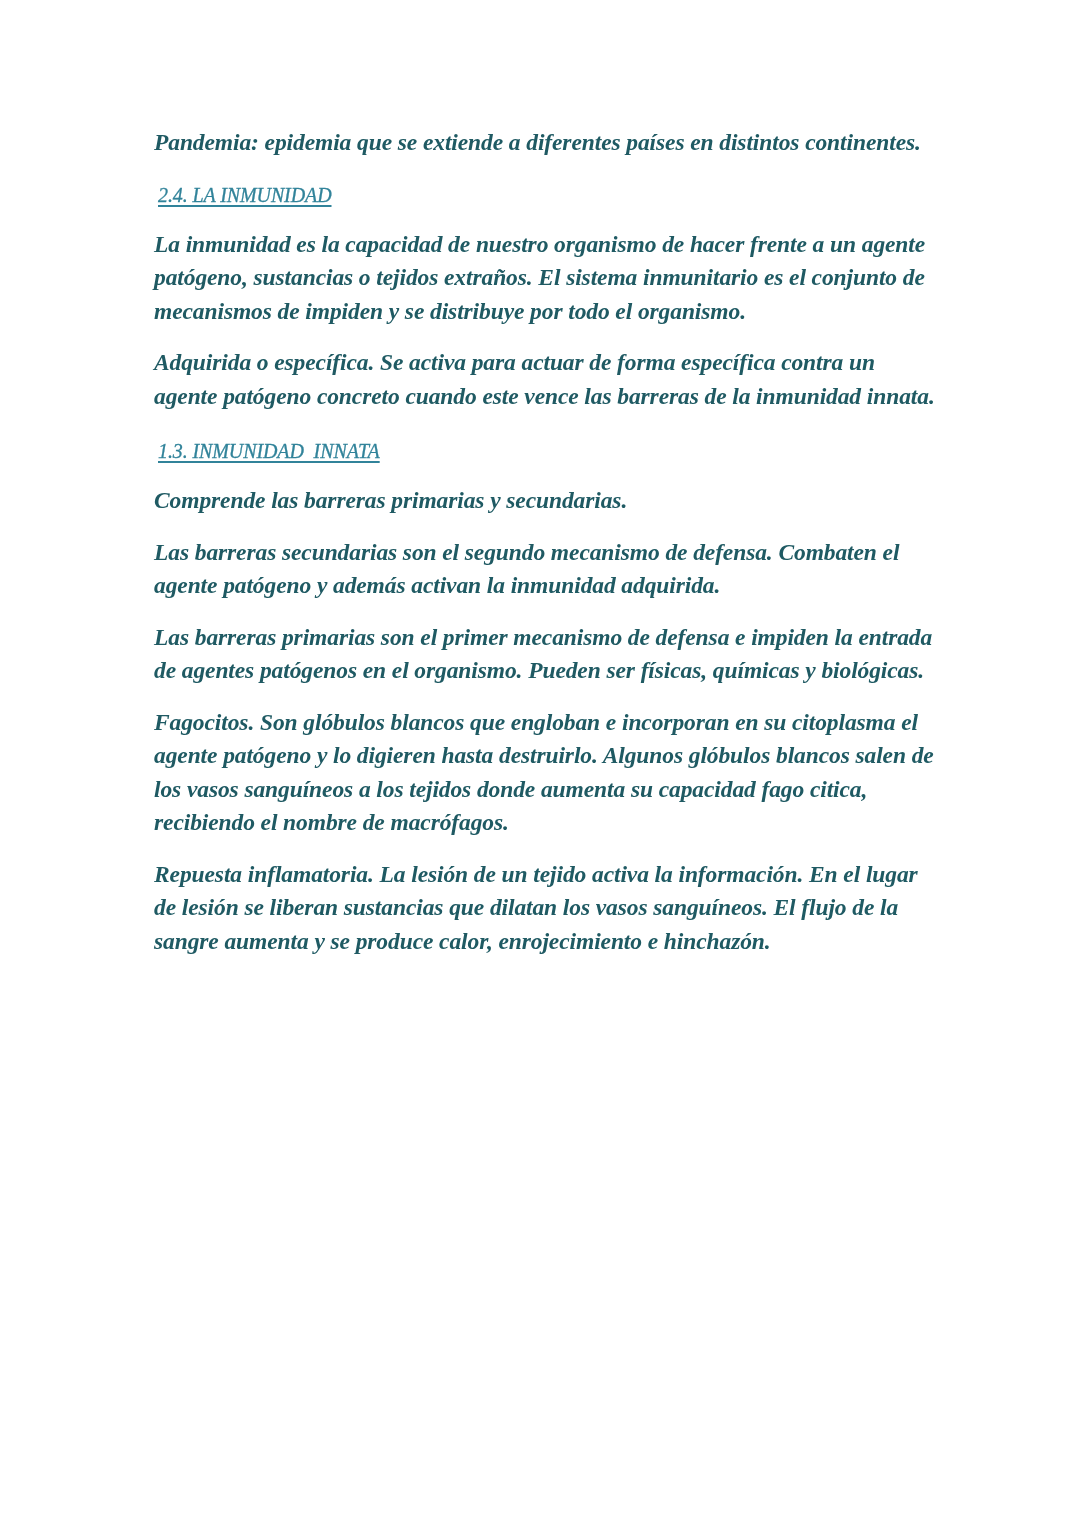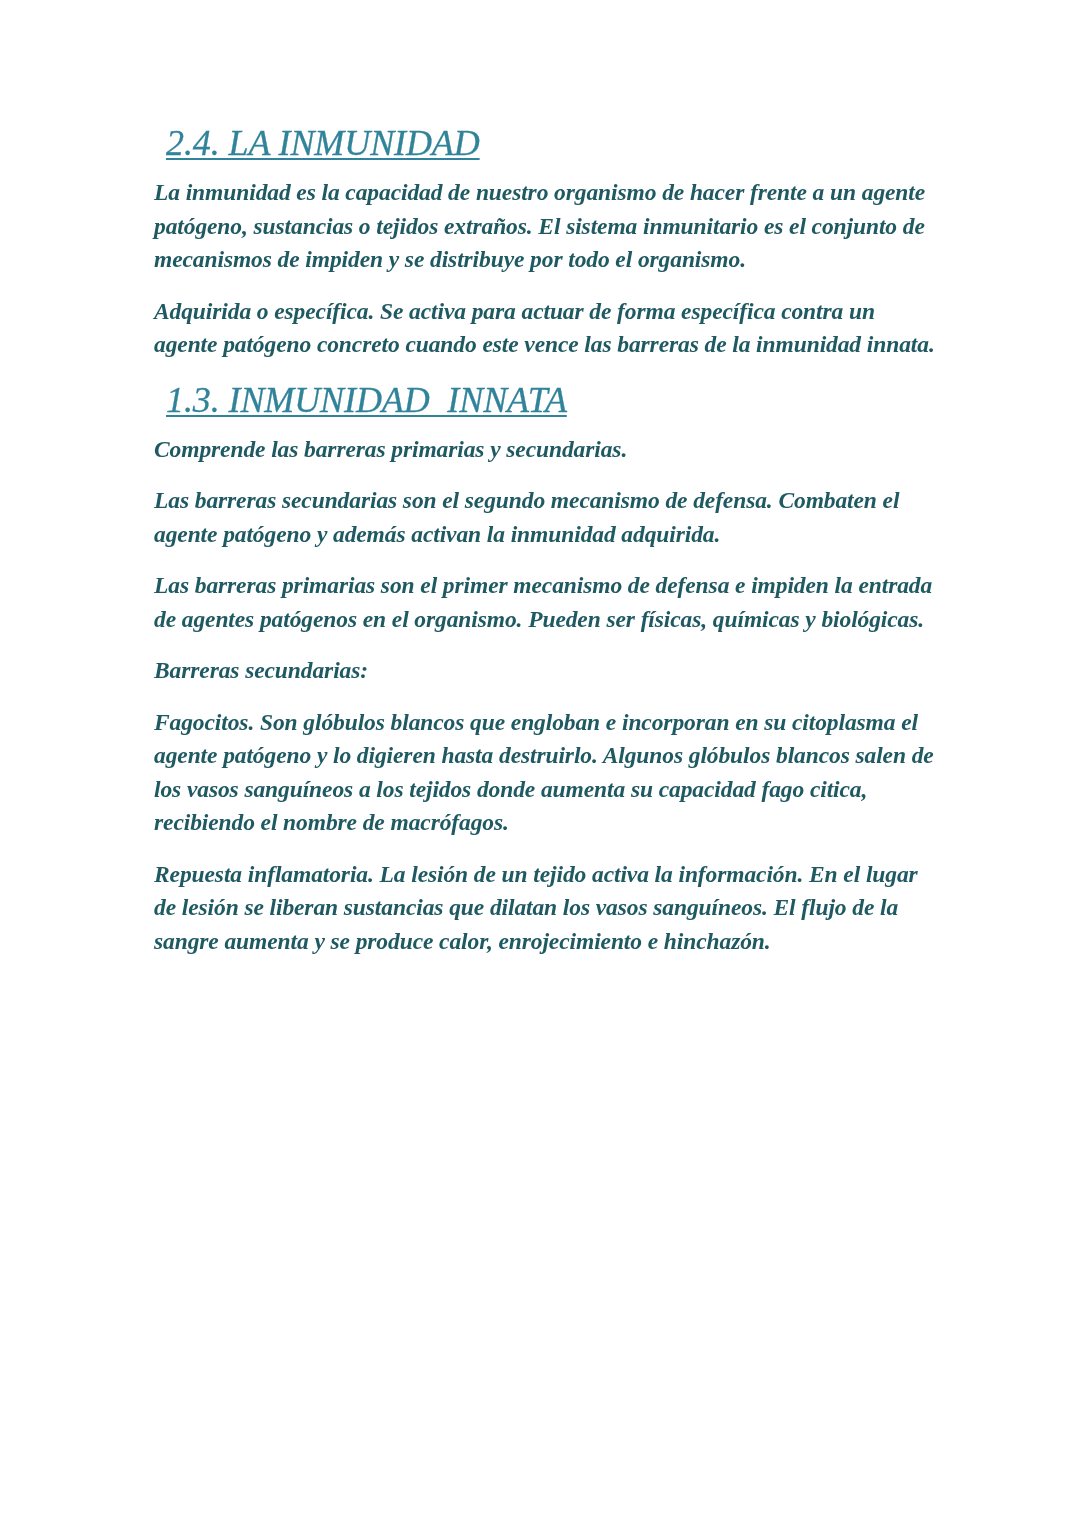--- a/index.html
+++ b/index.html
@@ -8,36 +8,36 @@
       position: absolute; left: 154px; top: 126px; width: 790px;
       font-family: "Liberation Serif", serif;
       font-style: italic; font-weight: bold;
       color: #1f5a63;
       font-size: 23.5px; line-height: 33.5px;
       letter-spacing: -0.1px;
     }
     .para { margin: 0 0 18px 0; }
     .heading {
       color: #31839a;
-      font-size: 36px; line-height: 34px;
+      font-size: 20px; line-height: 34px;
       font-weight: normal; font-style: italic;
       text-decoration: underline; text-decoration-thickness: 2px; text-underline-offset: 3px;
-      margin: 0 0 16px 12px;
+      margin: 0 0 16px 4px;
       display: inline-block;
       -webkit-text-stroke: 0.3px #31839a;
     }
     .h-wrap { margin: 0; }
   </style>
 </head>
 <body>
 
 <div class="page">
+  <p class="para">Pandemia: epidemia que se extiende a diferentes países en distintos continentes.</p>
   <div class="h-wrap"><span class="heading">2.4. LA INMUNIDAD</span></div>
   <p class="para">La inmunidad es la capacidad de nuestro organismo de hacer frente a un agente patógeno, sustancias o tejidos extraños. El sistema inmunitario es el conjunto de mecanismos de impiden y se distribuye por todo el organismo.</p>
   <p class="para" style="margin-bottom:21px">Adquirida o específica. Se activa para actuar de forma específica contra un agente patógeno concreto cuando este vence las barreras de la inmunidad innata.</p>
   <div class="h-wrap"><span class="heading" style="white-space:pre">1.3. INMUNIDAD  INNATA</span></div>
   <p class="para">Comprende las barreras primarias y secundarias.</p>
   <p class="para">Las barreras secundarias son el segundo mecanismo de defensa. Combaten el agente patógeno y además activan la inmunidad adquirida.</p>
   <p class="para">Las barreras primarias son el primer mecanismo de defensa e impiden la entrada de agentes patógenos en el organismo. Pueden ser físicas, químicas y biológicas.</p>
-  <p class="para">Barreras secundarias:</p>
   <p class="para">Fagocitos. Son glóbulos blancos que engloban e incorporan en su citoplasma el agente patógeno y lo digieren hasta destruirlo. Algunos glóbulos blancos salen de los vasos sanguíneos a los tejidos donde aumenta su capacidad fago citica, recibiendo el nombre de macrófagos.</p>
   <p class="para">Repuesta inflamatoria. La lesión de un tejido activa la información. En el lugar de lesión se liberan sustancias que dilatan los vasos sanguíneos. El flujo de la sangre aumenta y se produce calor, enrojecimiento e hinchazón.</p>
 </div>
 
 </body></html>

